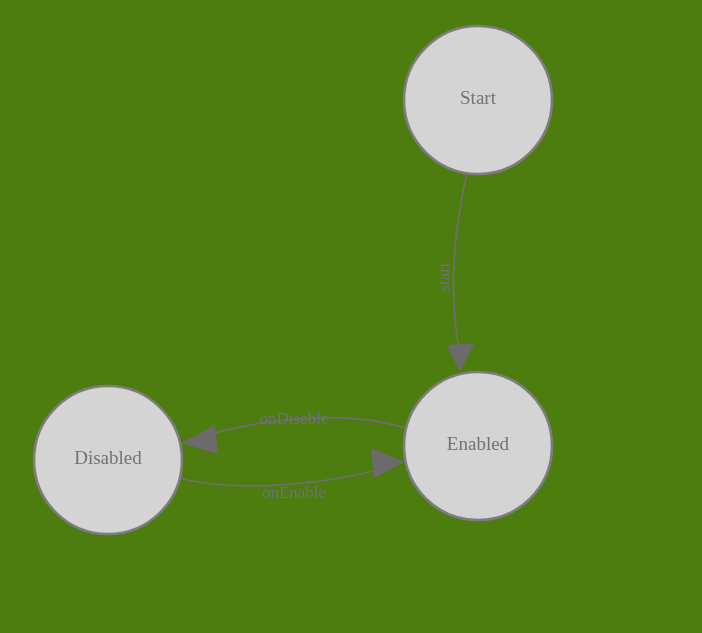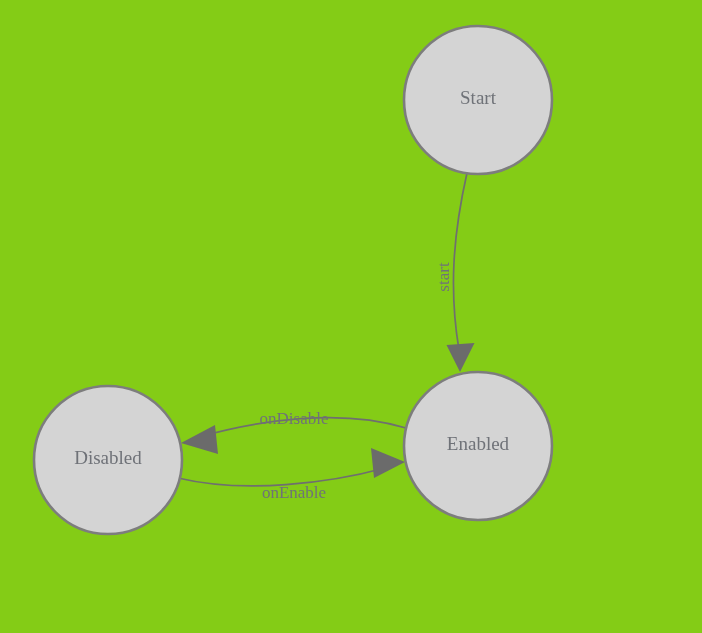--- a/index.html
+++ b/index.html
@@ -10,21 +10,21 @@
   body {
     width: 702px;
     height: 633px;
     font-family: "Liberation Serif", serif;
     overflow: hidden;
   }
   #diagram-canvas {
     position: relative;
     width: 702px;
     height: 633px;
-    background: #84cc16;
+    background: #4d7c0f;
   }
   svg.diagram-svg {
     display: block;
     width: 702px;
     height: 633px;
   }
   .node-shape {
     fill: #d4d4d4;
     stroke: #7d7d7d;
     stroke-width: 2.6;

